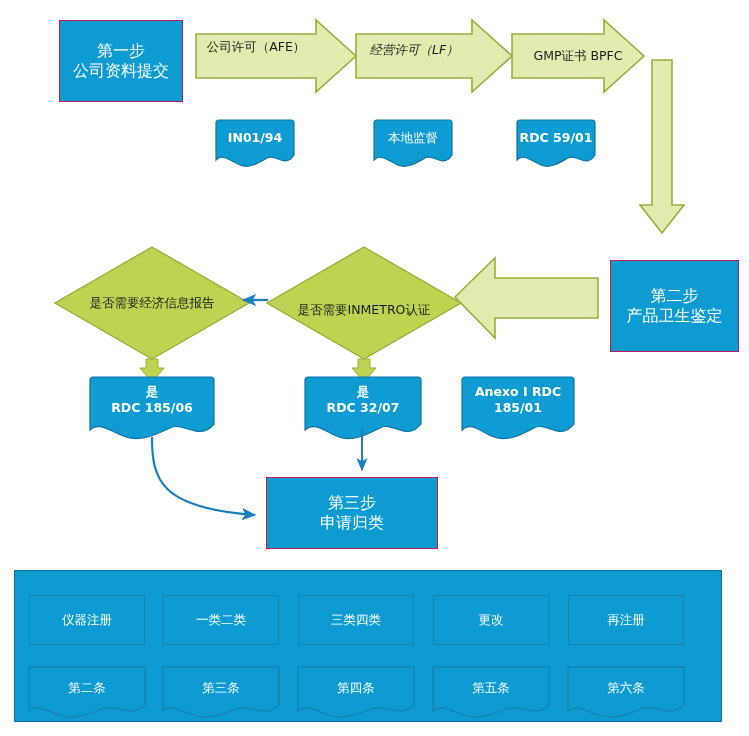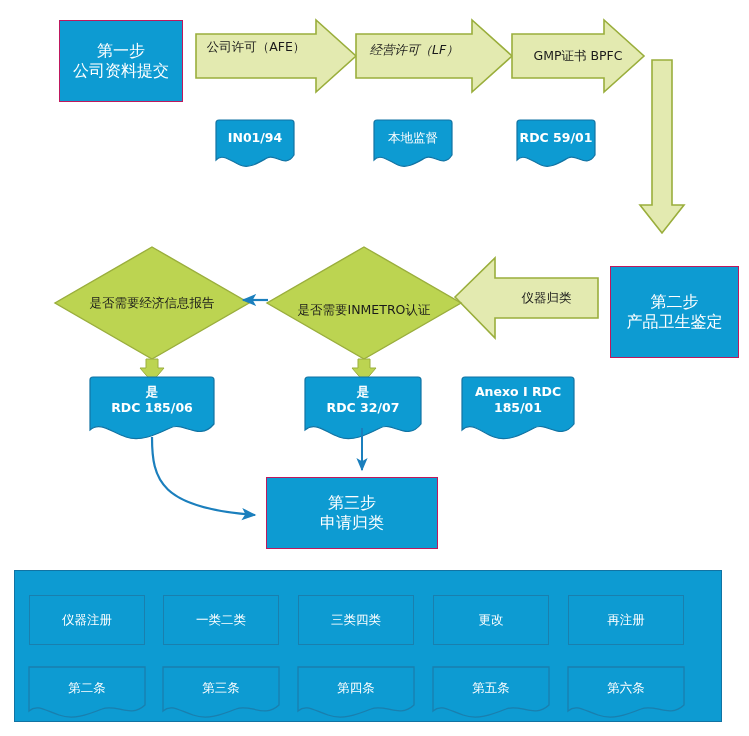--- a/index.html
+++ b/index.html
@@ -169,43 +169,40 @@
     <line x1="362" y1="428" x2="362" y2="470" stroke="#1b7fbd" stroke-width="2" marker-end="url(#arrowhead-blue)"></line>
 
     <path d="M152,437 C152,480 160,508 255,515" fill="none" stroke="#1b7fbd" stroke-width="2.2" marker-end="url(#arrowhead-blue)"></path>
   </svg>
 
   <div class="node box-blue" style="left:59px; top:20px; width:124px; height:82px;">
     <span>第一步
 公司资料提交</span>
   </div>
 
-  <div class="node box-blue" style="left:610px; top:266px; width:129px; height:92px;">
+  <div class="node box-blue" style="left:610px; top:260px; width:129px; height:92px;">
     <span>第二步
 产品卫生鉴定</span>
   </div>
 
   <div class="node box-blue" style="left:266px; top:477px; width:172px; height:72px;">
     <span>第三步
 申请归类</span>
   </div>
 
   <div class="chev-label" style="left:196px; top:34px; width:120px; height:27px;">
     <span>公司许可（AFE）</span>
   </div>
   <div class="chev-label" style="left:356px; top:34px; width:116px; height:32px;font-style:italic;">
     <span>经营许可（LF）</span>
   </div>
   <div class="chev-label" style="left:532px; top:34px; width:92px; height:44px;">
     <span>GMP证书 BPFC</span>
   </div>
 
-  <div class="chev-label" style="left:495px; top:278px; width:103px; height:40px;">
-    <span>仪器归类</span>
-  </div>
 
   <div class="diamond-label" style="left:55px; top:288px; width:194px; height:30px;">
     <span>是否需要经济信息报告</span>
   </div>
   <div class="diamond-label" style="left:267px; top:295px; width:194px; height:30px;">
     <span>是否需要INMETRO认证</span>
   </div>
 
   <div class="doc-label" style="left:216px; top:124px; width:78px; height:28px;">
     <span>IN01/94</span>

